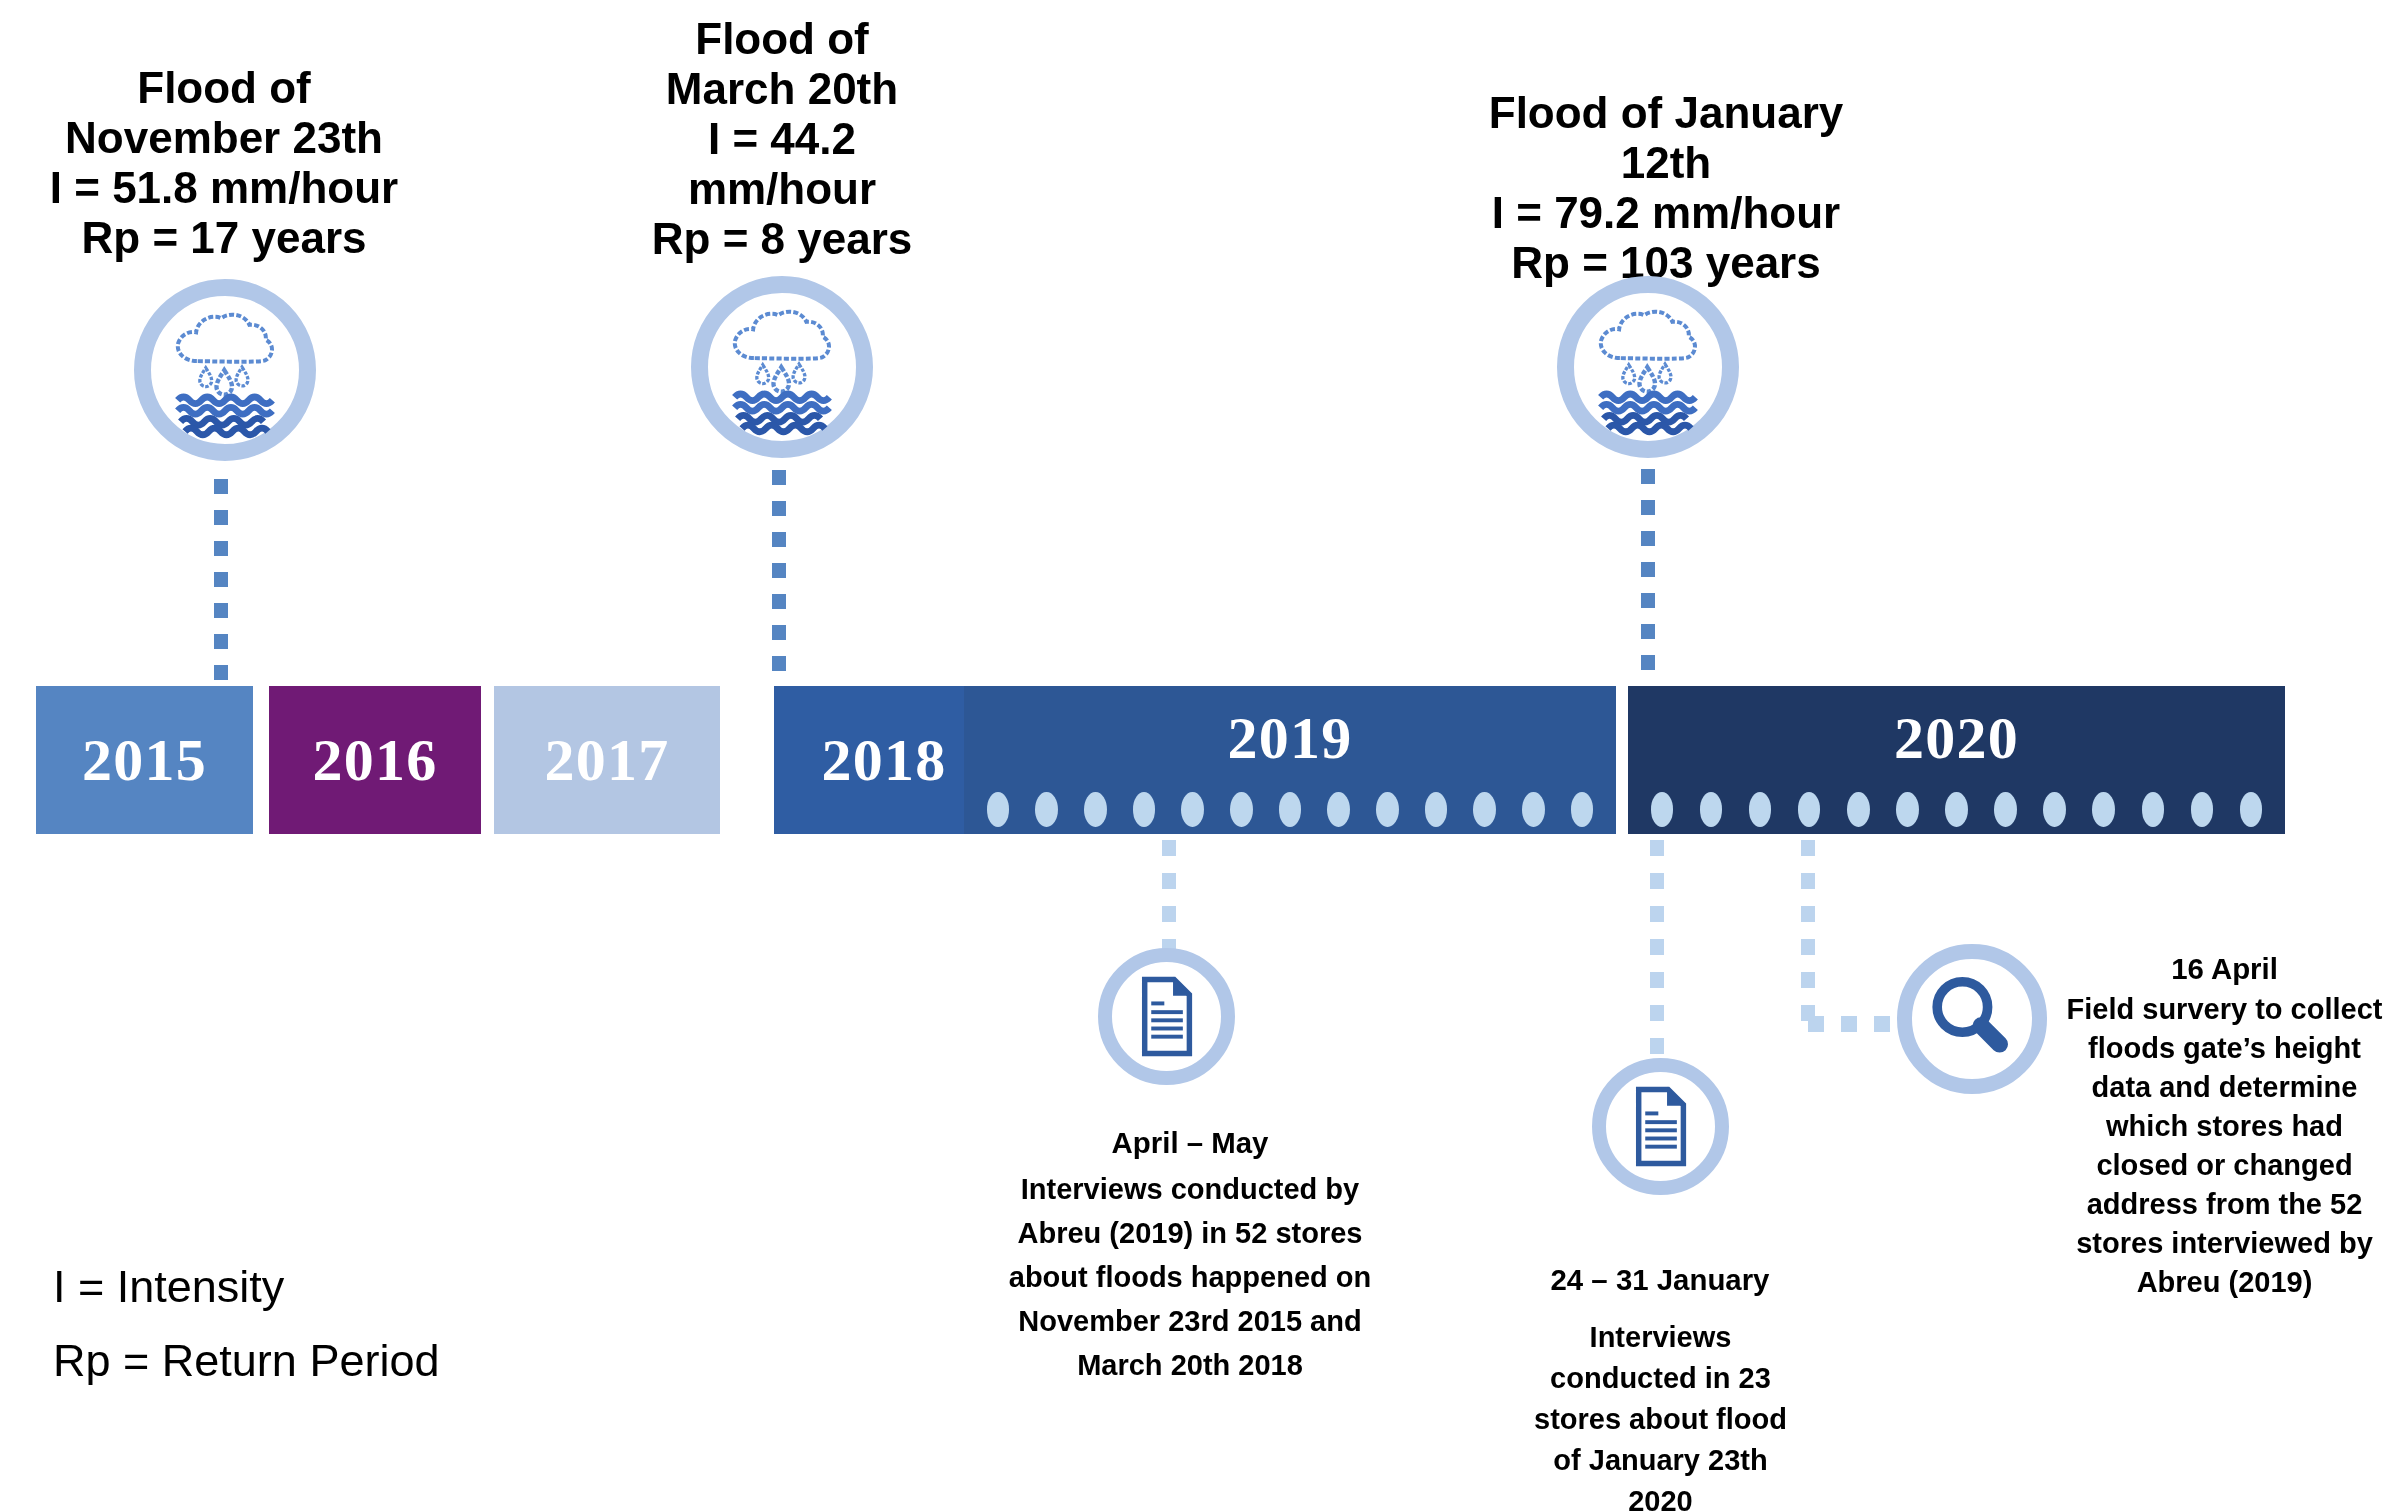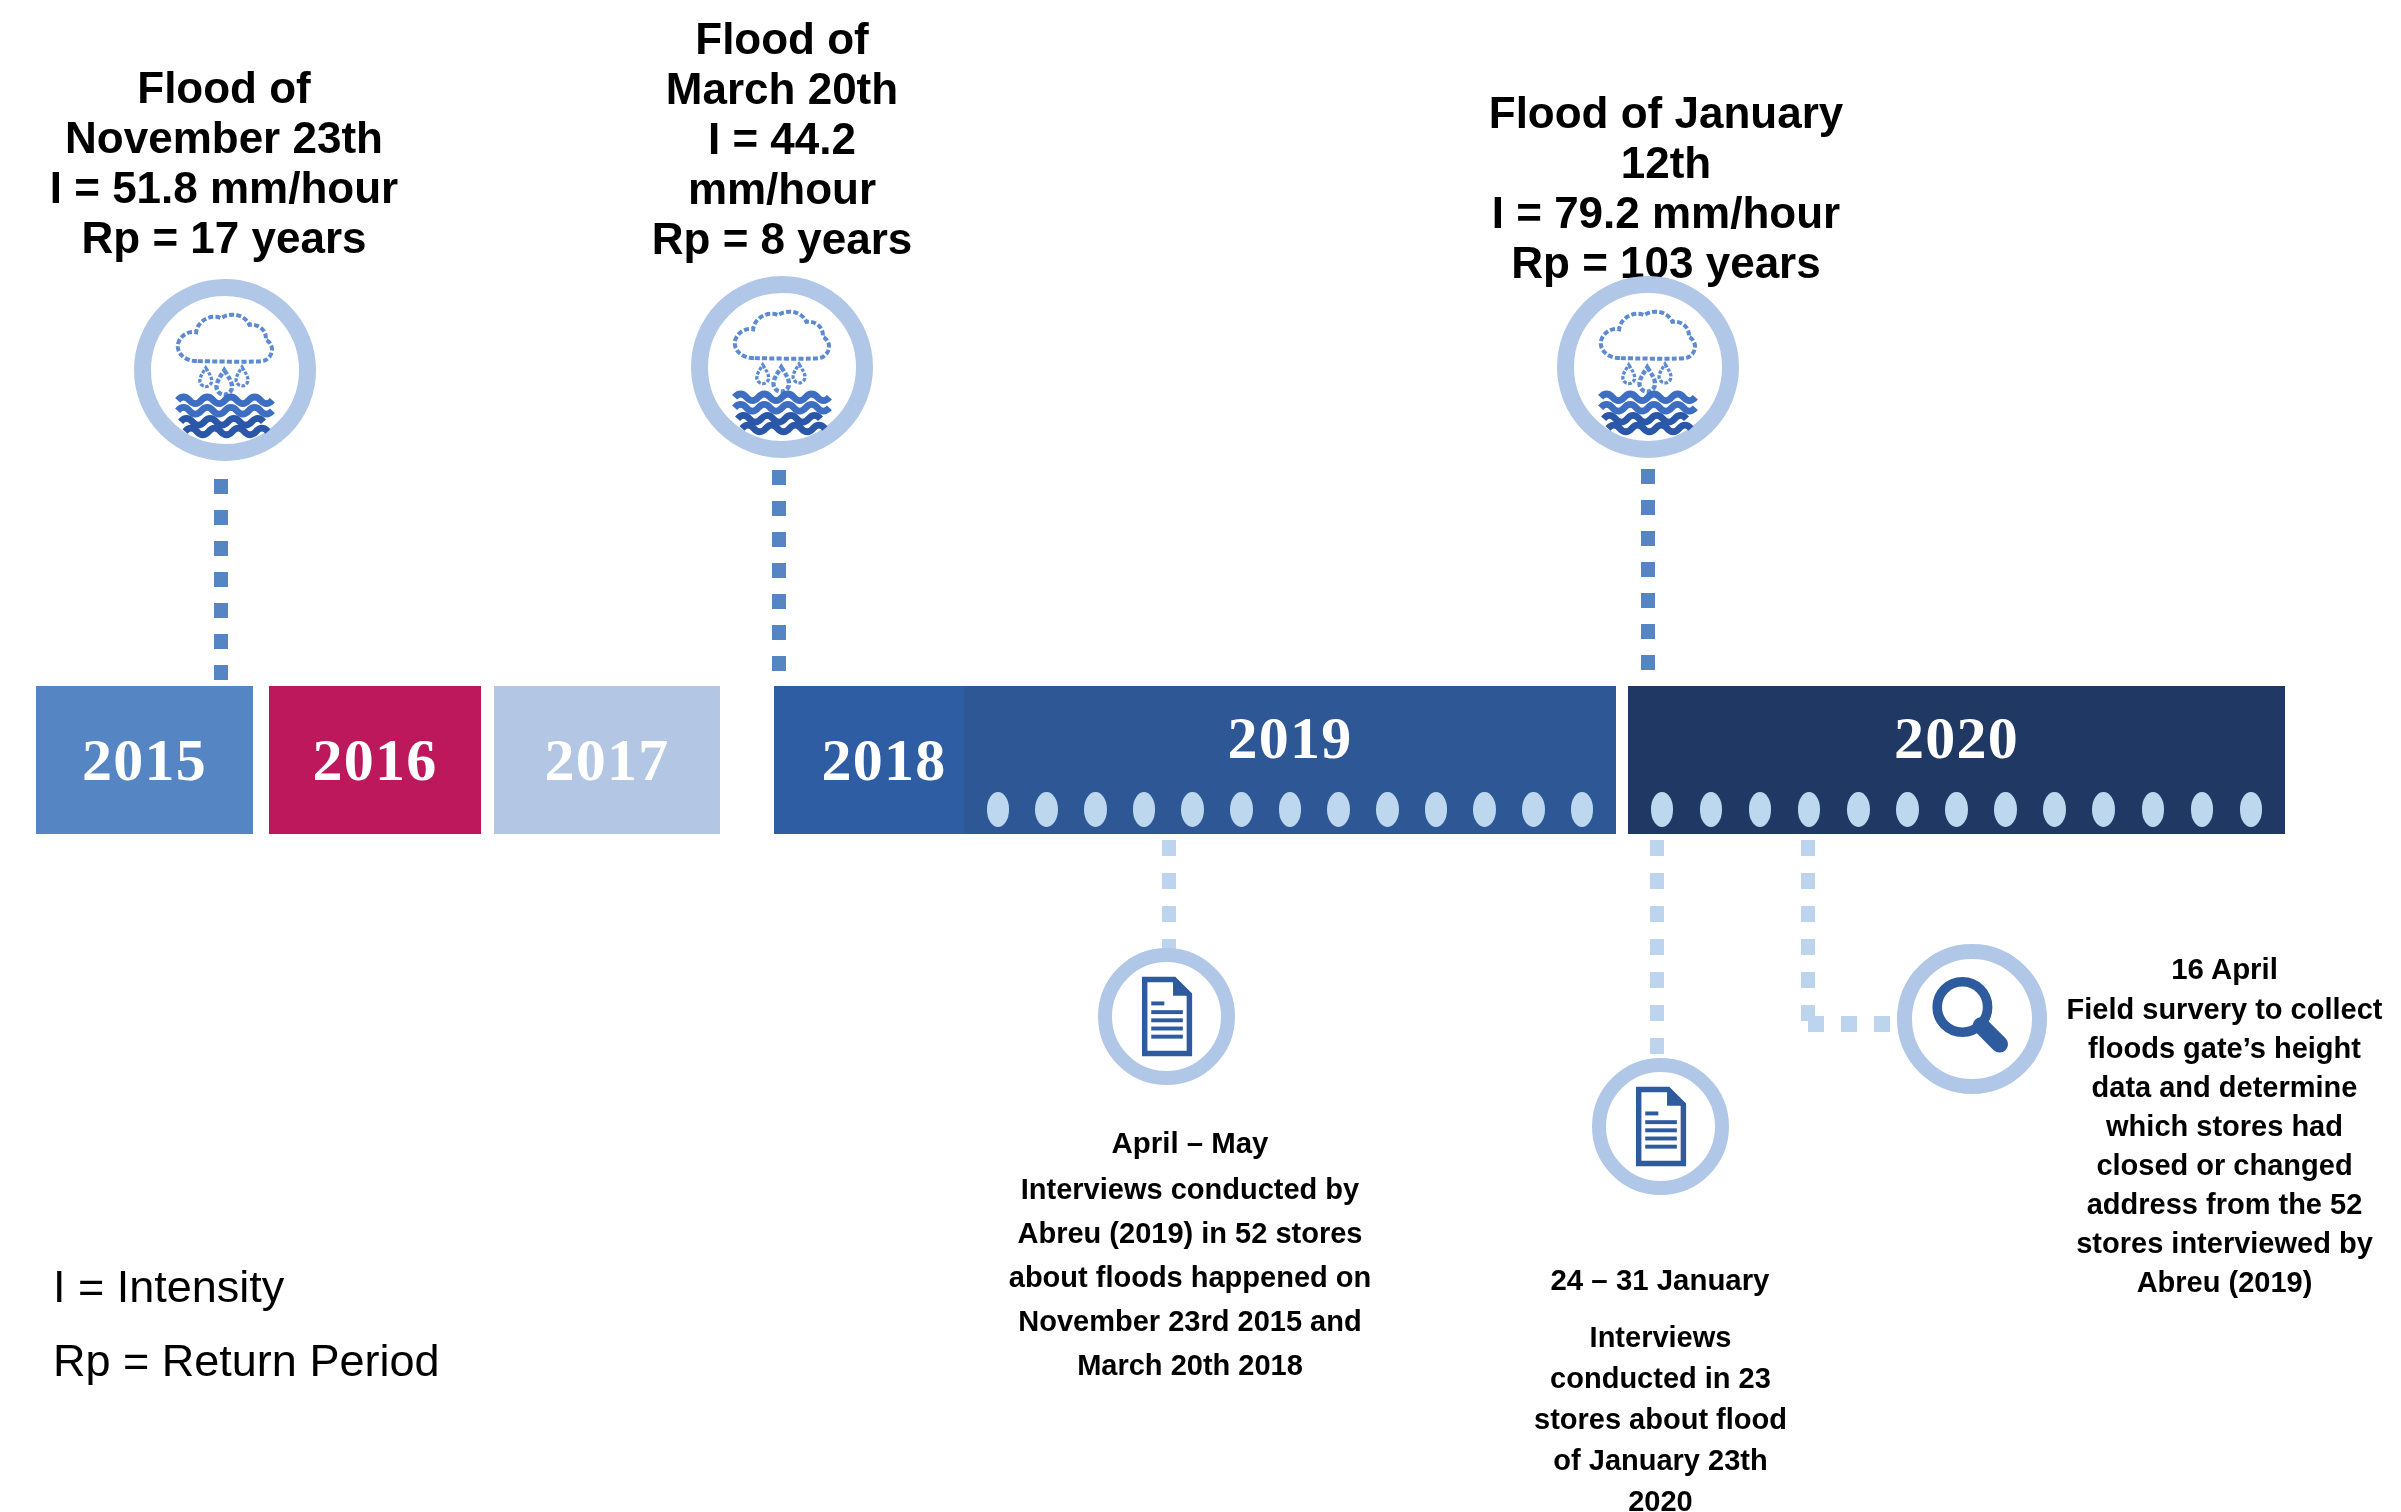--- a/index.html
+++ b/index.html
@@ -132,21 +132,21 @@
     </svg>
   </div>
 
   <div class="dash-v-med cv1"></div>
   <div class="dash-v-med cv2"></div>
   <div class="dash-v-med cv3"></div>
 
   <div class="year-block yb1" style="background: rgb(85, 133, 194);">
     <span class="year-label">2015</span>
   </div>
-  <div class="year-block yb2" style="background: #be185d;">
+  <div class="year-block yb2" style="background: #701a75;">
     <span class="year-label">2016</span>
   </div>
   <div class="year-block yb3" style="background: rgb(179, 198, 227);">
     <span class="year-label">2017</span>
   </div>
   <div class="year-block yb4" style="background: rgb(47, 93, 163);">
     <span class="year-label">2018</span>
   </div>
   <div class="year-block yb5" style="background: rgb(45, 87, 149);">
     <span class="year-label">2019</span>

